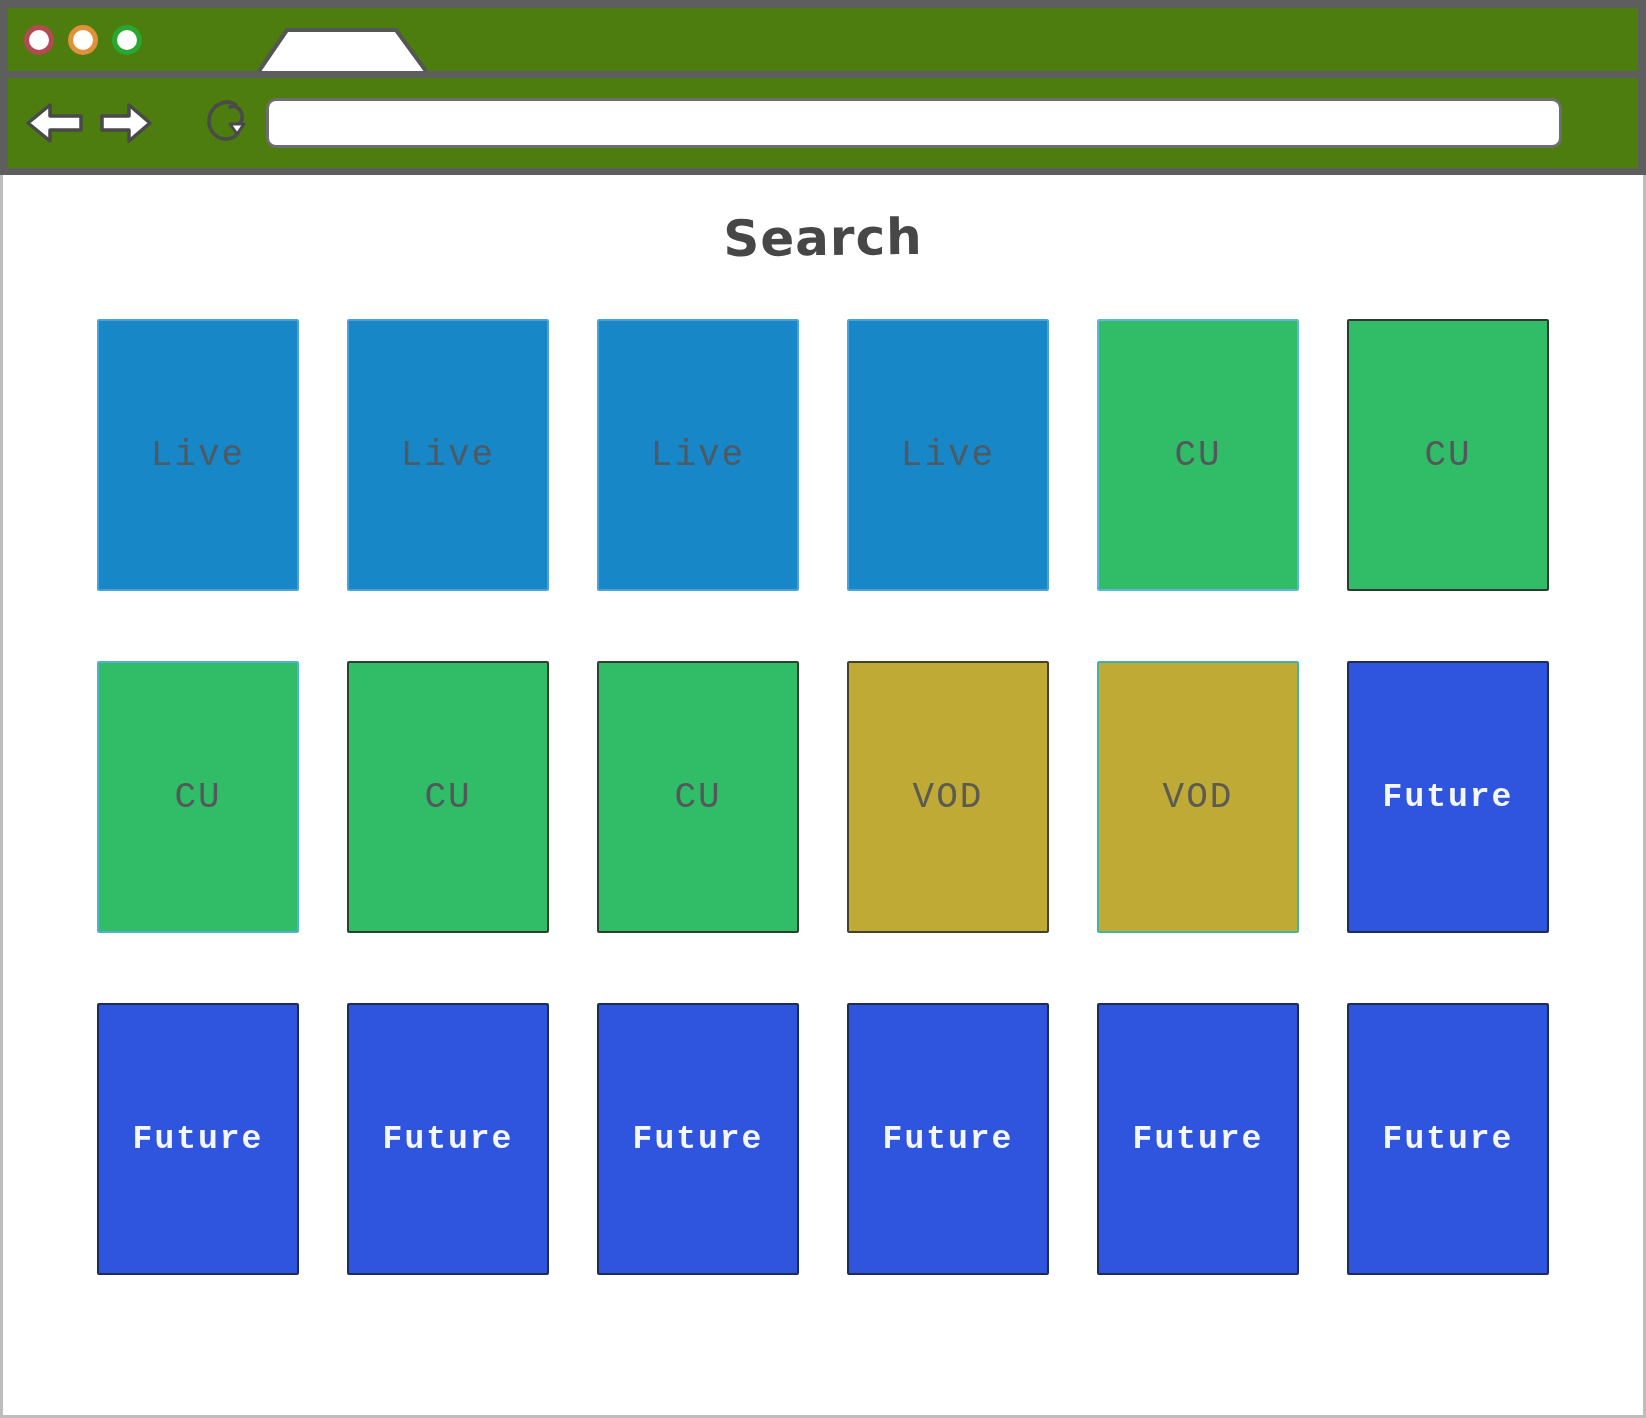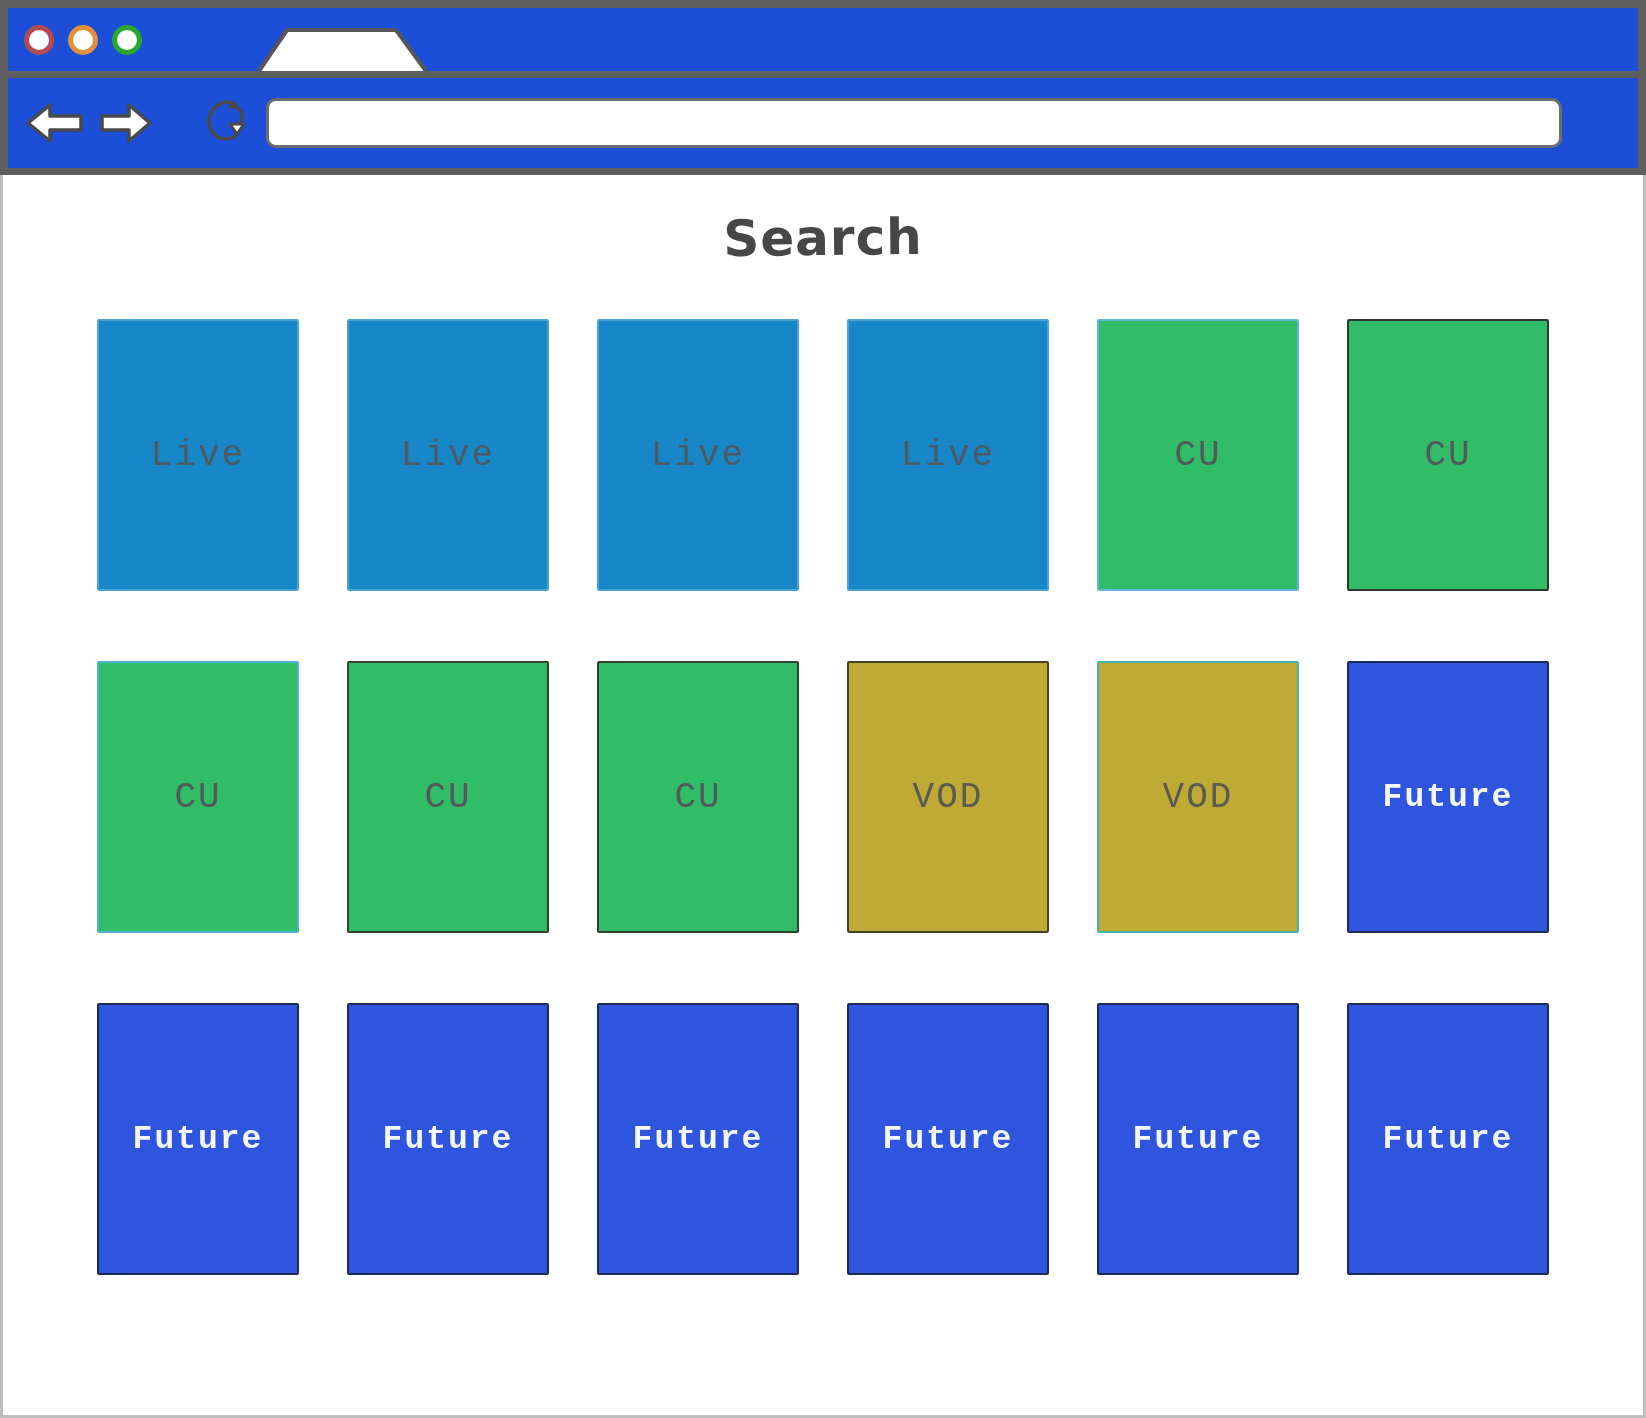--- a/index.html
+++ b/index.html
@@ -1,19 +1,19 @@
 <!DOCTYPE html>
 <html><head>
 <meta charset="utf-8">
 <style>
   * { box-sizing: border-box; margin: 0; padding: 0; }
   html, body { width: 1646px; height: 1418px; background: #ffffff; }
   body { font-family: "Liberation Sans", sans-serif; overflow: hidden; }
 
-  .window { width: 1646px; height: 1418px; display: flex; flex-direction: column; background:#1d4ed8; }
+  .window { width: 1646px; height: 1418px; display: flex; flex-direction: column; background:#4d7c0f; }
 
   
   .chrome { border: 8px solid #5e5e5e; border-bottom: 0; }
   .titlebar {
     position: relative; height: 70px;
     border-bottom: 7px solid #5e5e5e;
     display: flex; align-items: center;
   }
   .traffic { display: flex; gap: 14px; margin-left: 16px; }
   .light { width: 30px; height: 30px; border-radius: 50%; border: 5px solid #999; background: #fff; display:block; }

